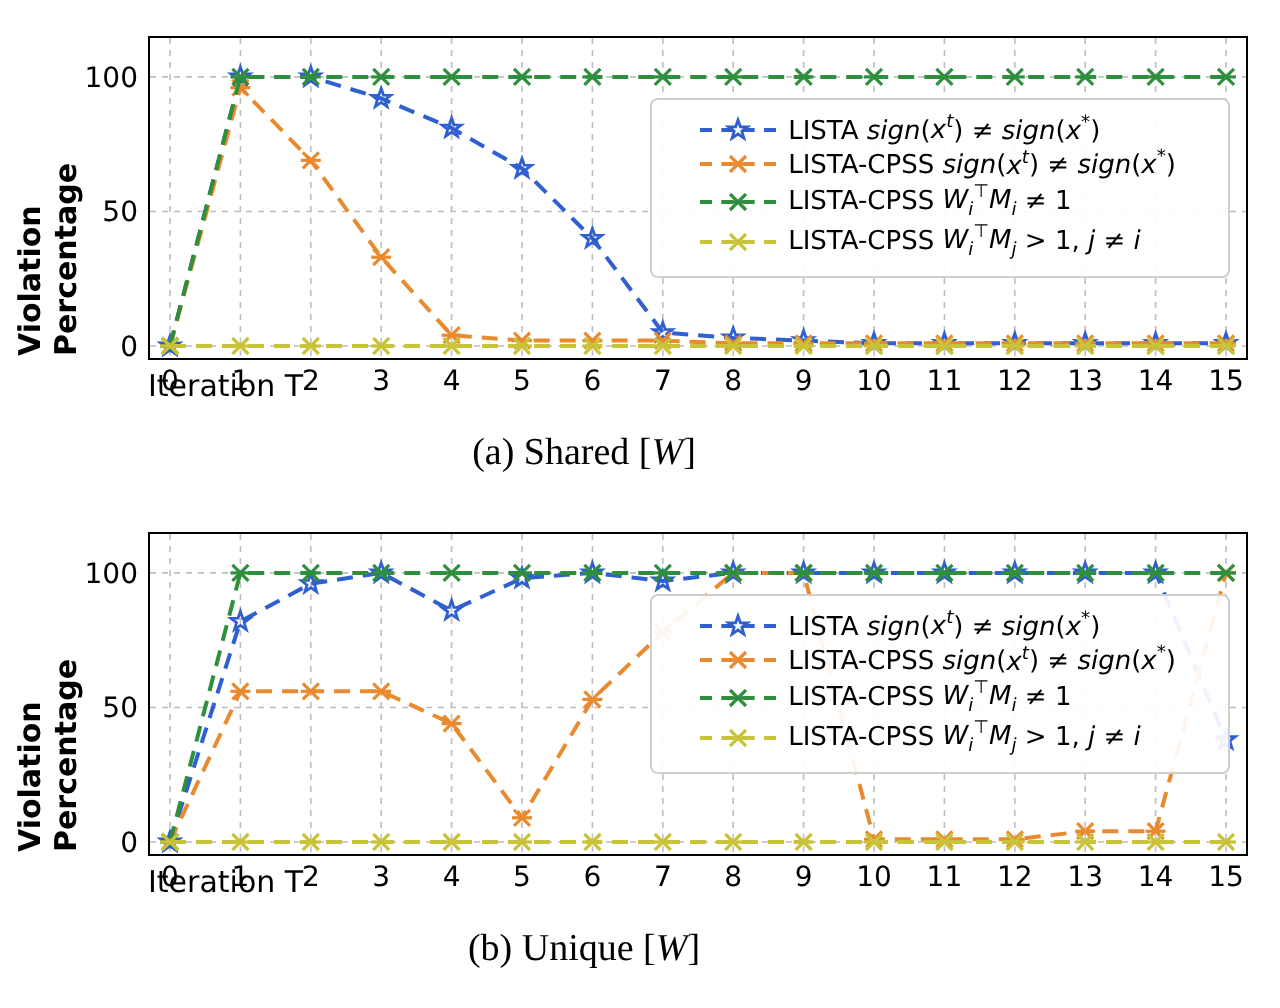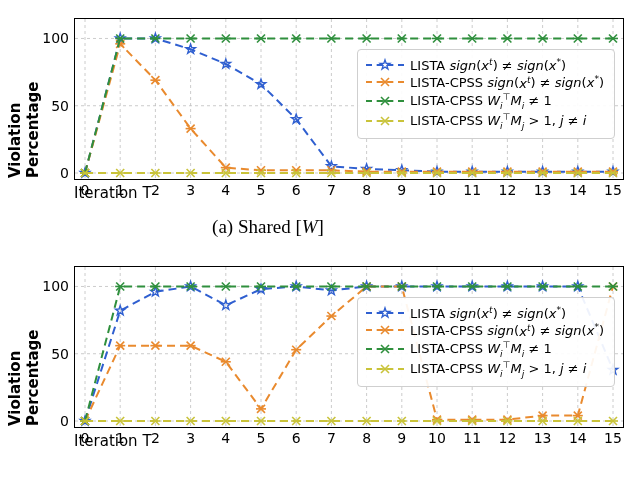--- a/index.html
+++ b/index.html
@@ -5,28 +5,28 @@
   html,body{margin:0;padding:0;background:#fff;font-family:"DejaVu Sans","Helvetica Neue",Arial,sans-serif;}
   .figure{width:640px;height:504px;position:relative;}
   .panel{position:absolute;left:0;width:640px;}
   .panel-a{top:8px;height:220px;}
   .panel-b{top:256px;height:220px;}
   .plot-wrap{position:absolute;left:74px;top:10px;width:548px;height:160px;border:1px solid #000;background:#fff;}
   .svg-area{position:absolute;left:0;top:0;width:100%;height:100%;}
   .ytitle{position:absolute;left:14px;top:10px;width:20px;height:160px;font-size:15px;font-weight:600;
           writing-mode:vertical-rl;transform:rotate(180deg);display:flex;align-items:center;justify-content:center;}
   .xtitle{position:absolute;left:74px;width:548px;text-align:left;font-size:15px;top:176px;}
-  .caption{position:absolute;left:0;width:536px;text-align:center;font-size:19px;font-family:"Times New Roman",serif;}
+  .caption{position:absolute;left:0;width:536px;text-align:center;font-size:19px;font-family:"Times New Roman",serif;padding-left:24px;}
   .caption-a{top:216px;}
   .caption-b{top:464px;}
   .tick-text{font-size:14px;fill:#000;}
   .series-line{fill:none;stroke-width:2;stroke-dasharray:8 5;}
   .legend{position:absolute;right:8px;top:30px;padding:6px 10px 6px 8px;
           border:1px solid #cfcfcf;border-radius:4px;background:rgba(255,255,255,0.92);}
-  .legend-row{display:flex;align-items:center;font-size:13px;margin:1px 0;white-space:nowrap;text-align:right;}
+  .legend-row{display:flex;align-items:center;font-size:13px;margin:1px 16px;white-space:nowrap;text-align:right;}
   .legend-sample{width:38px;height:14px;margin-right:6px;position:relative;flex:0 0 38px;}
   .legend-line{position:absolute;left:0;right:0;top:6px;border-top:2px dashed;}
   .legend-mark{position:absolute;left:50%;top:50%;transform:translate(-50%,-50%);}
   .it{font-style:italic;}
   .sup{font-size:0.7em;vertical-align:super;}
   .sub{font-size:0.7em;vertical-align:sub;}
 </style>
 </head>
 <body>
 <div class="figure">
@@ -536,14 +536,17 @@
                 <line x1="3" y1="11" x2="11" y2="3" stroke="#c9c33a" stroke-width="1.6"></line>
                 <line x1="2" y1="7" x2="12" y2="7" stroke="#c9c33a" stroke-width="1.6"></line>
               </svg>
             </span>
             <span>LISTA-CPSS <span class="it">W<span class="sub">i</span><span class="sup">⊤</span>M<span class="sub">j</span></span> &gt; 1, <span class="it">j</span> ≠ <span class="it">i</span></span>
           </div>
         </div>
   </div>
   <div class="xtitle">Iteration T</div>
 </div>
+<div class="caption caption-b">
+  (b) Unique [<span class="it">W</span>]
+</div>
 
 </div>
 
 </body></html>

